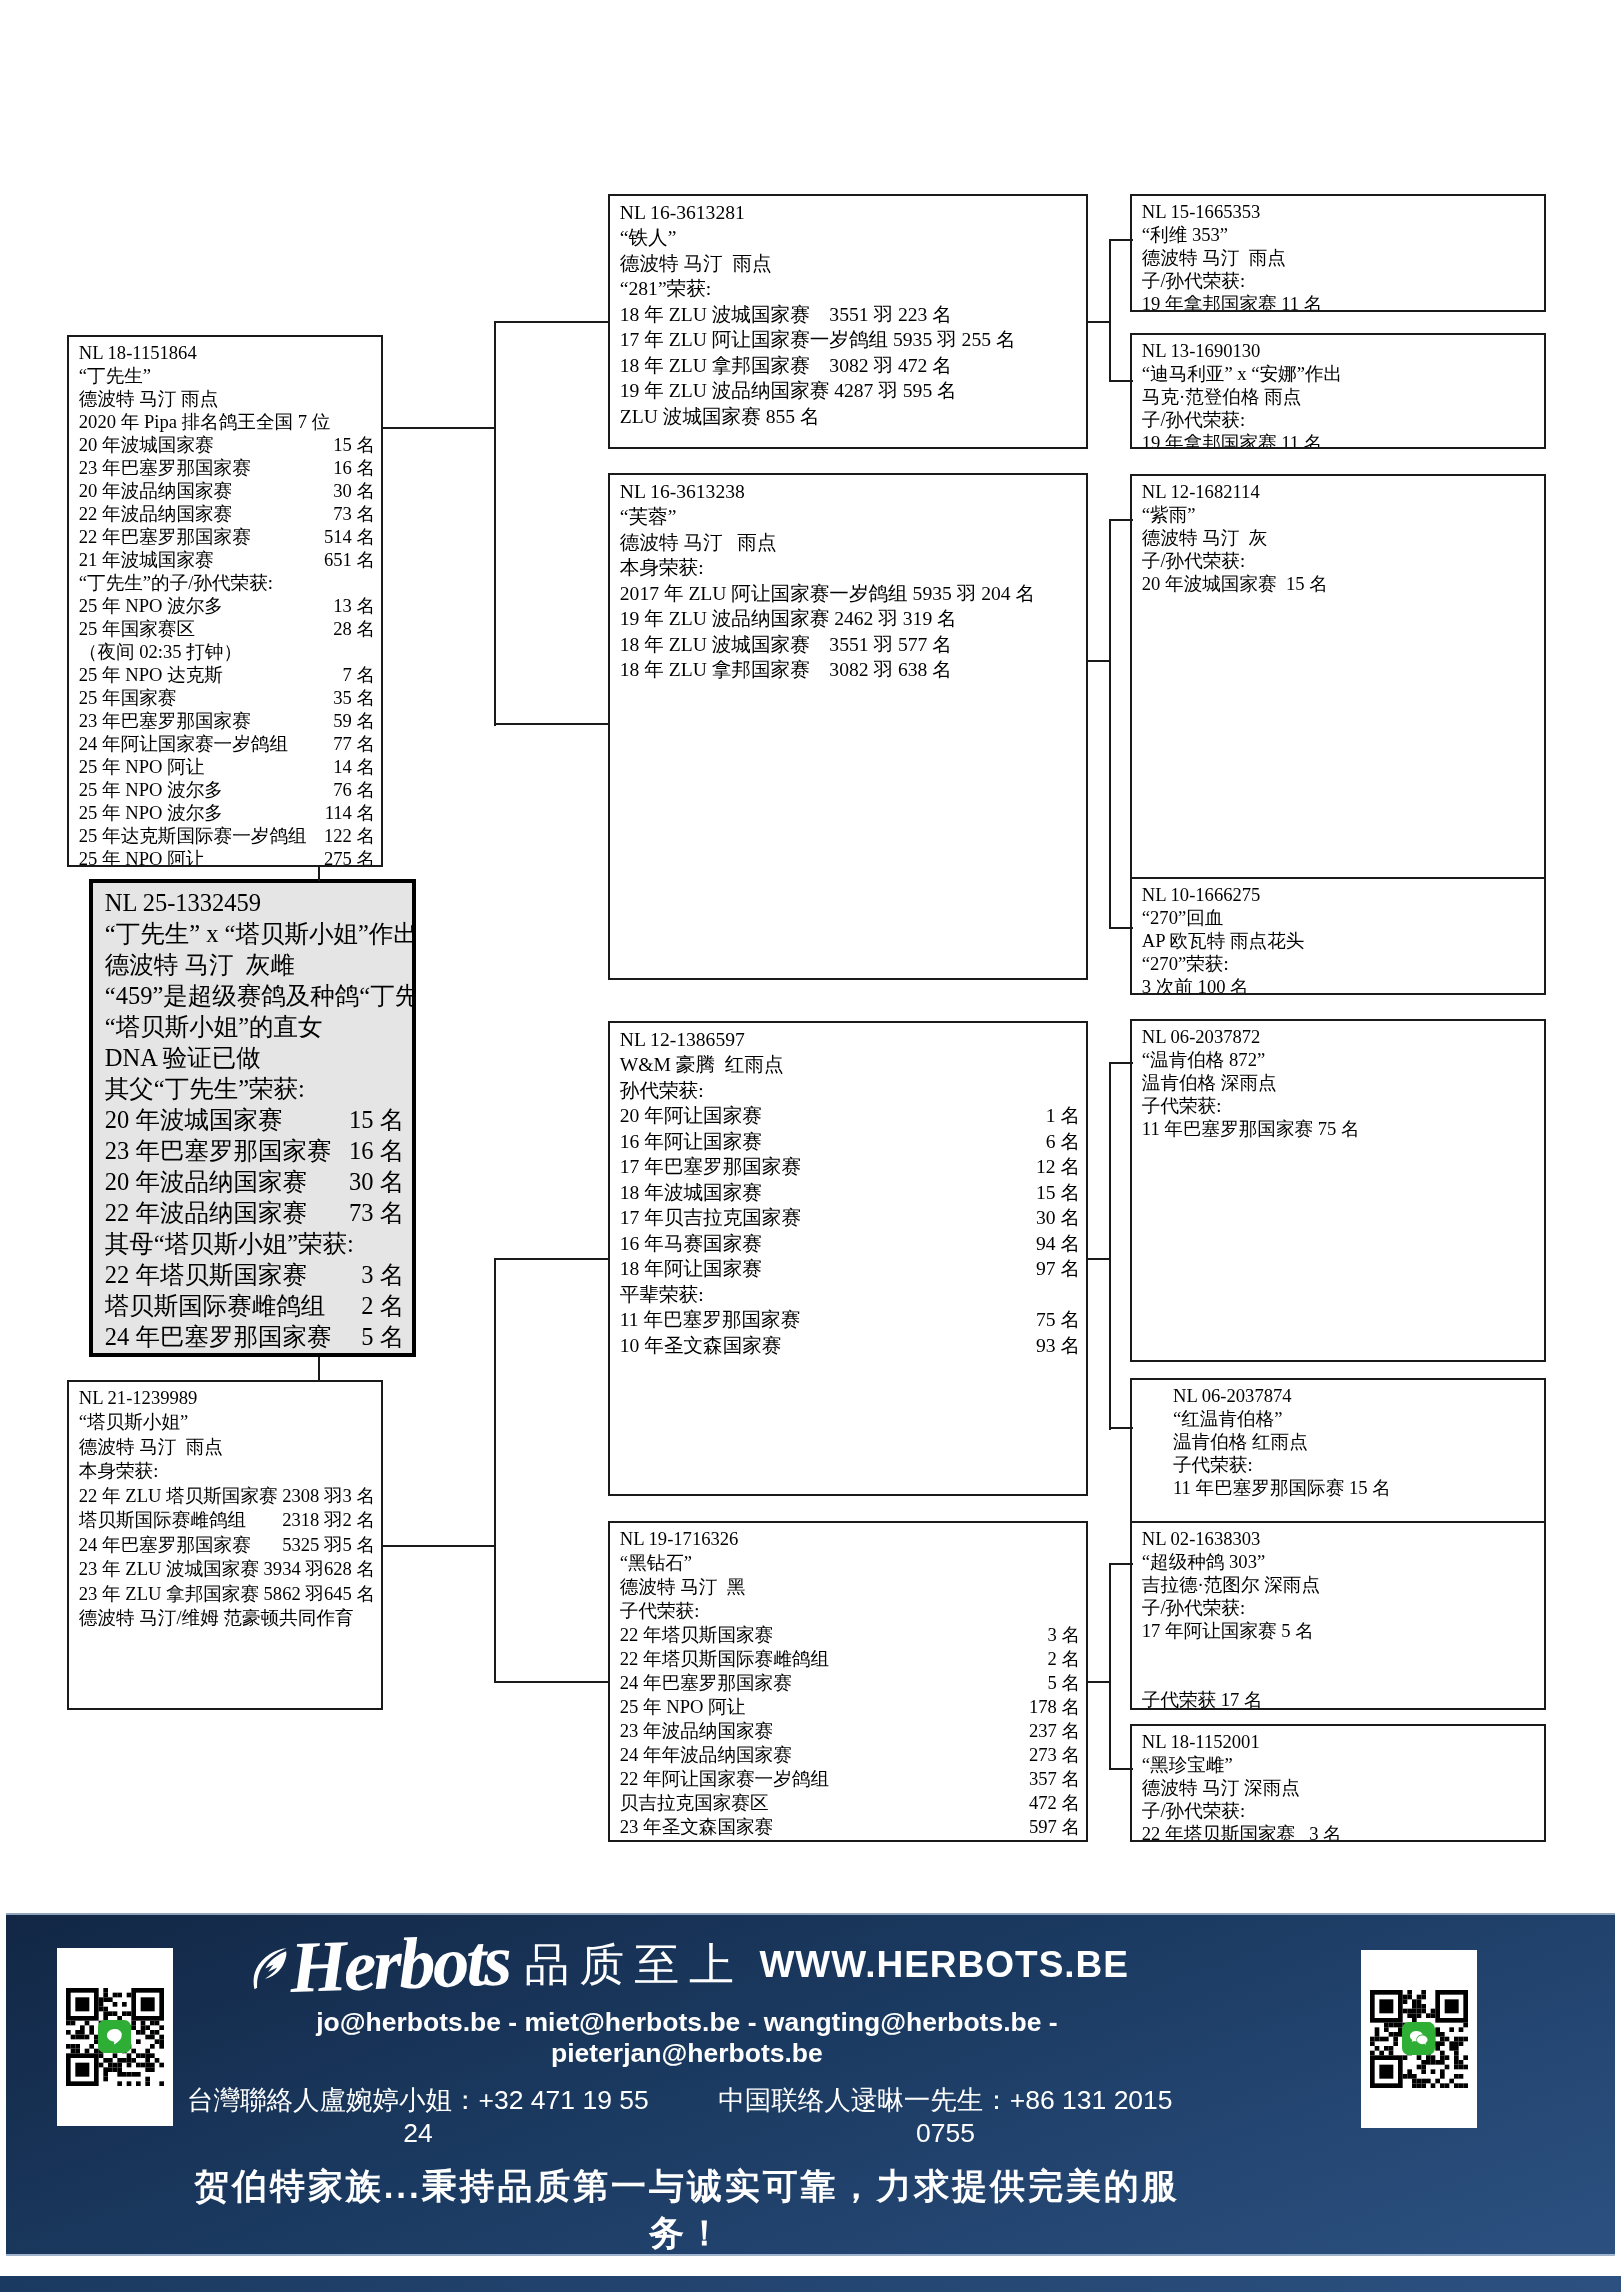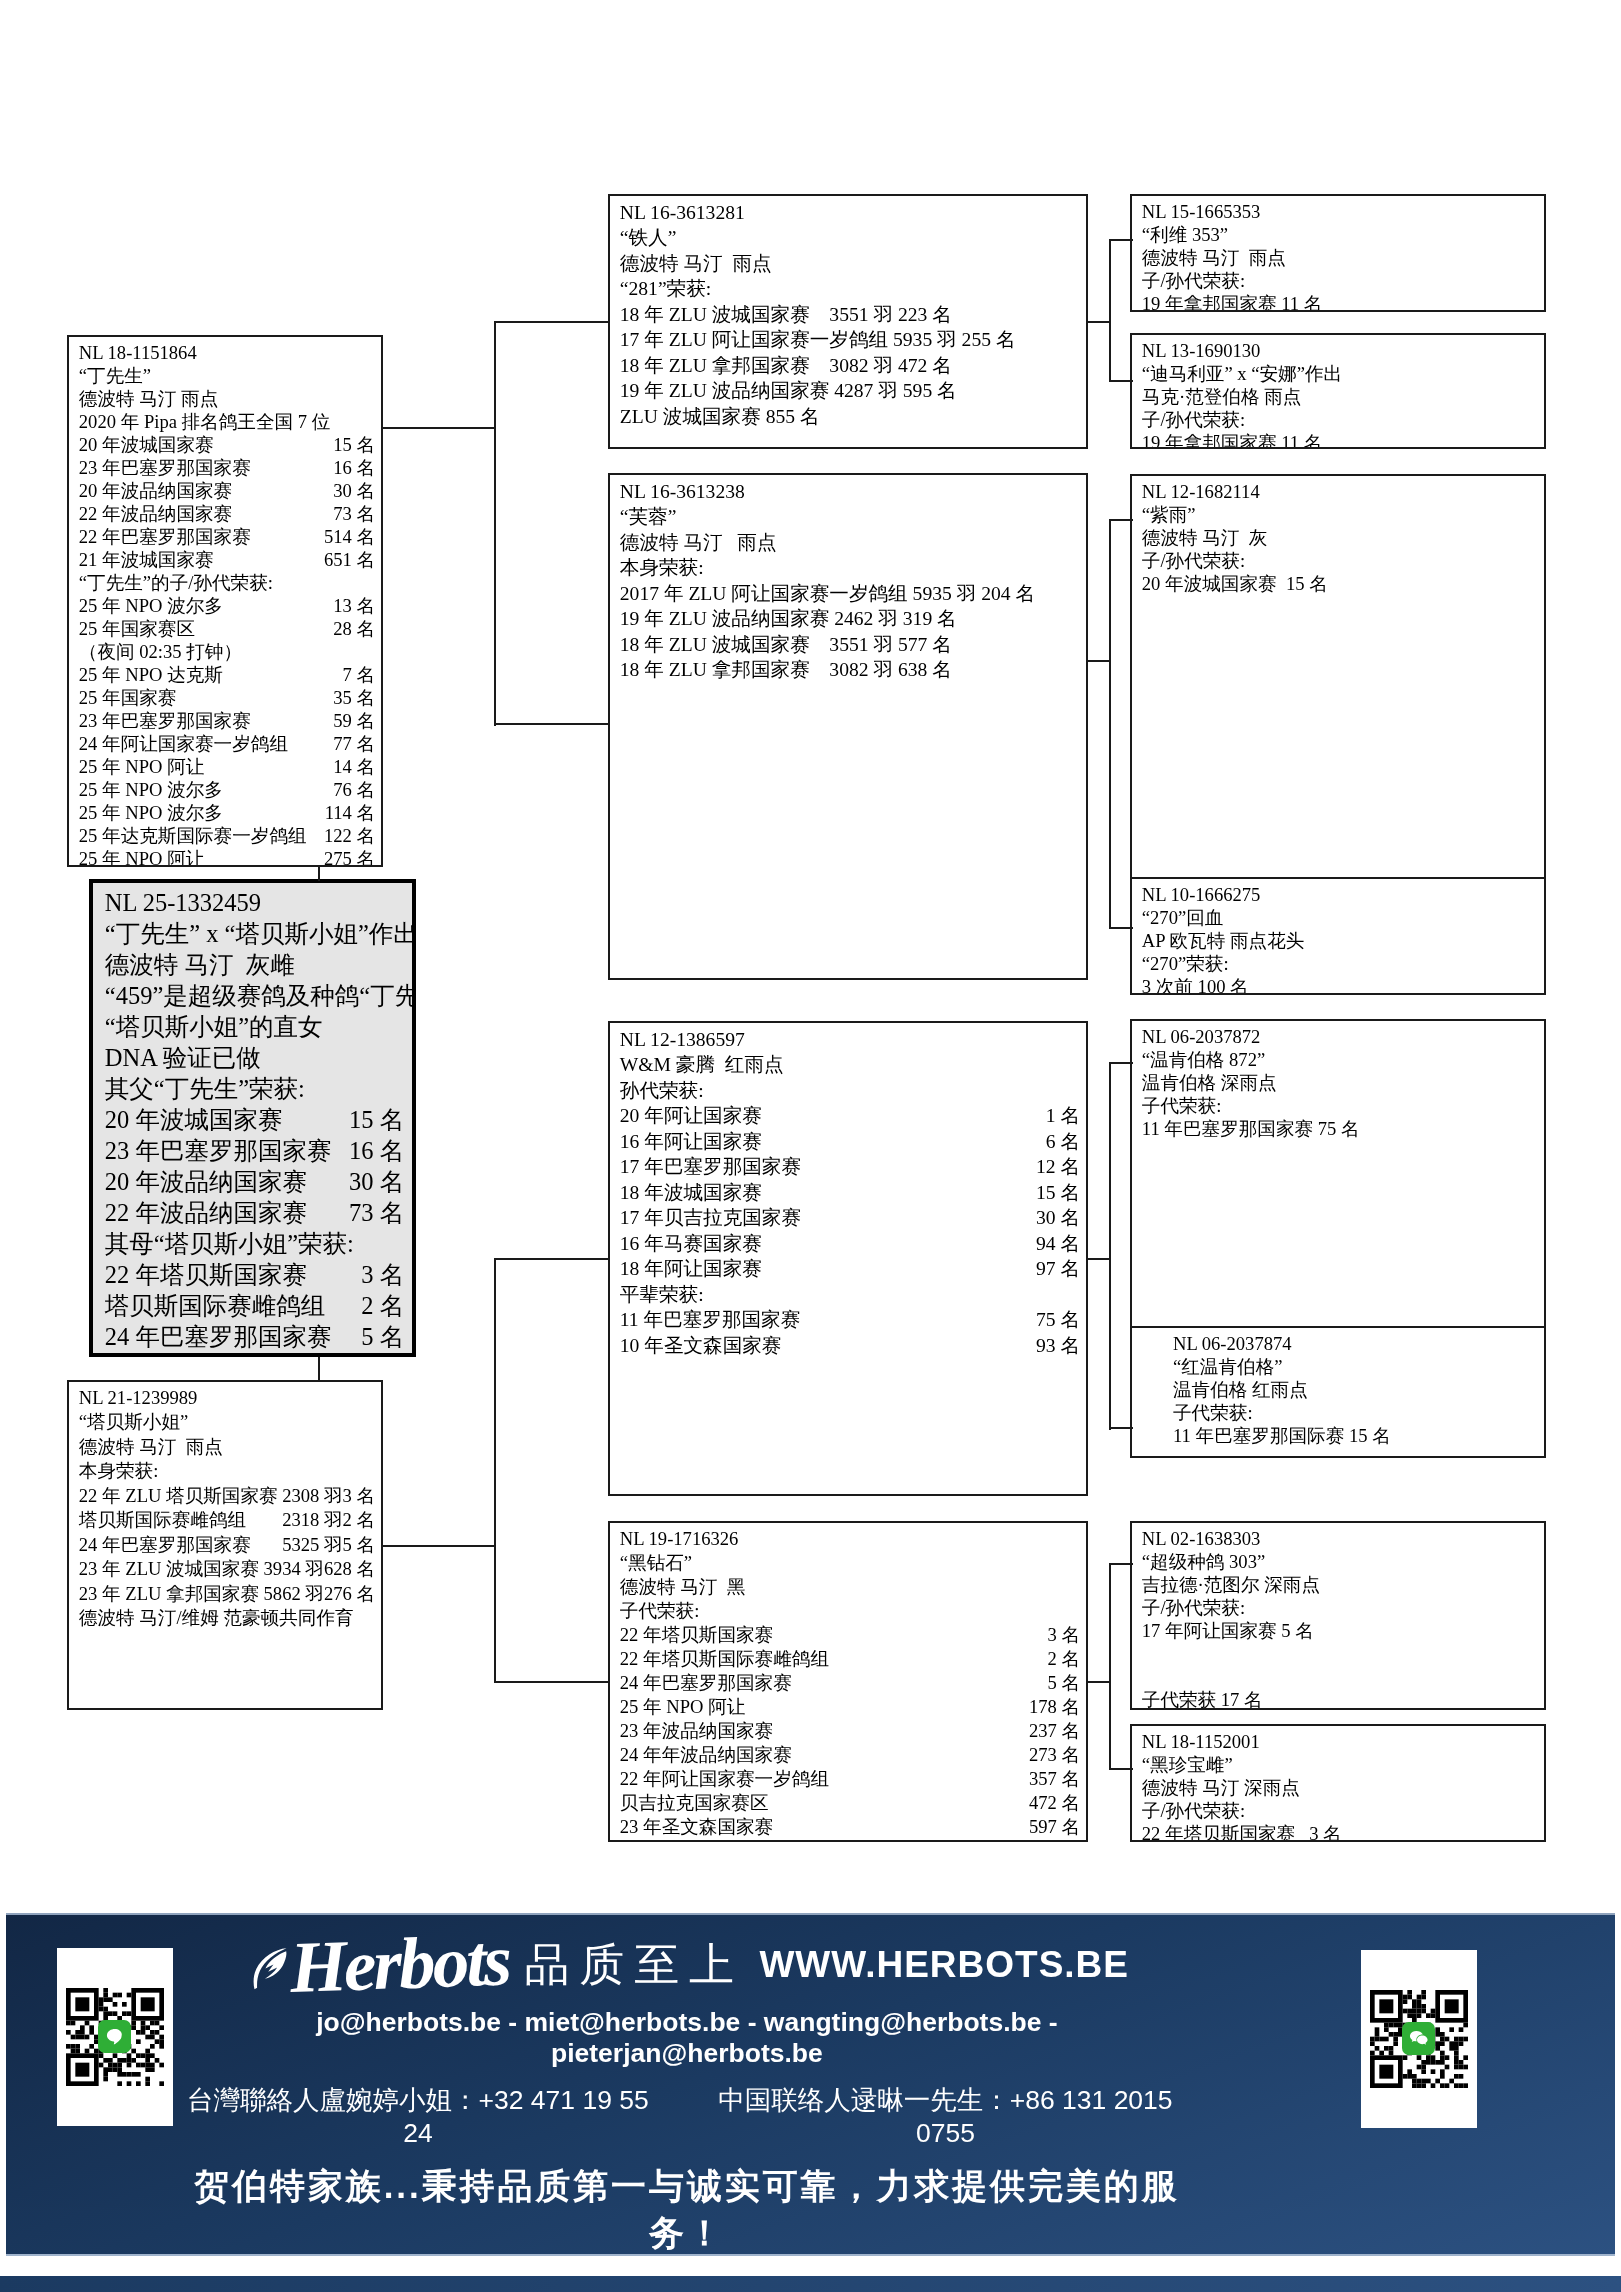--- a/index.html
+++ b/index.html
@@ -25,21 +25,21 @@
   #box-m3{left:608px;top:1021px;width:480px;height:475px;font-size:19.6px;line-height:25.5px;}
   #box-m3 .rows{padding-right:221px;}
   #box-m4{left:608px;top:1521px;width:480px;height:321px;font-size:18.6px;line-height:24px;font-family:Liberation Serif, serif;}
   #box-m4 .rows{padding-right:160px;}
   .rbox{left:1130px;width:416px;font-size:18.6px;line-height:23px;}
   #box-r1{top:194px;height:118px;}
   #box-r2{top:333px;height:116px;}
   #box-r3{top:474px;height:414px;}
   #box-r4{top:877px;height:118px;}
   #box-r5{top:1019px;height:343px;}
-  #box-r6{top:1326px;height:132px;padding-left:41px;}
+  #box-r6{top:1378px;height:152px;padding-left:41px;}
   #box-r7{top:1521px;height:189px;}
   #box-r8{top:1724px;height:118px;}
   
   .ln{position:absolute;background:#1a1a1a;}
   
   .footer-band{position:absolute;left:5.9px;top:1913px;width:1609px;height:343px;
     background:linear-gradient(160deg,#122745 0%,#1b3a61 45%,#2c5181 100%);
     border-top:2px solid #8fa3bd;border-bottom:2.9px solid #9fb3cc;box-sizing:border-box;
     font-family:"Liberation Sans","DejaVu Sans",sans-serif;color:#fff;}
   .qr-card{position:absolute;width:116px;height:178px;background:#fff;
@@ -120,21 +120,21 @@
   <div class="pbox" id="box-mother">
     <div class="row plain">NL 21-1239989</div>
     <div class="rows">
         <div class="row plain">“塔贝斯小姐”</div>
         <div class="row plain">德波特 马汀  雨点</div>
         <div class="row plain">本身荣获:</div>
         <div class="row"><span class="lbl">22 年 ZLU 塔贝斯国家赛</span><span class="mid">2308 羽</span><span class="val">3 名</span></div>
         <div class="row"><span class="lbl">塔贝斯国际赛雌鸽组</span><span class="mid">2318 羽</span><span class="val">2 名</span></div>
         <div class="row"><span class="lbl">24 年巴塞罗那国家赛</span><span class="mid">5325 羽</span><span class="val">5 名</span></div>
         <div class="row"><span class="lbl">23 年 ZLU 波城国家赛</span><span class="mid">3934 羽</span><span class="val">628 名</span></div>
-        <div class="row"><span class="lbl">23 年 ZLU 拿邦国家赛</span><span class="mid">5862 羽</span><span class="val">276 名</span></div>
+        <div class="row"><span class="lbl">23 年 ZLU 拿邦国家赛</span><span class="mid">5862 羽</span><span class="val">645 名</span></div>
         <div class="row plain">德波特 马汀/维姆 范豪顿共同作育</div>
       </div>
   </div>
 
   <div class="pbox" id="box-m1">
     <div class="row plain">NL 16-3613281</div>
     <div class="rows">
         <div class="row plain">“铁人”</div>
         <div class="row plain">德波特 马汀  雨点</div>
         <div class="row plain">“281”荣获:</div>

